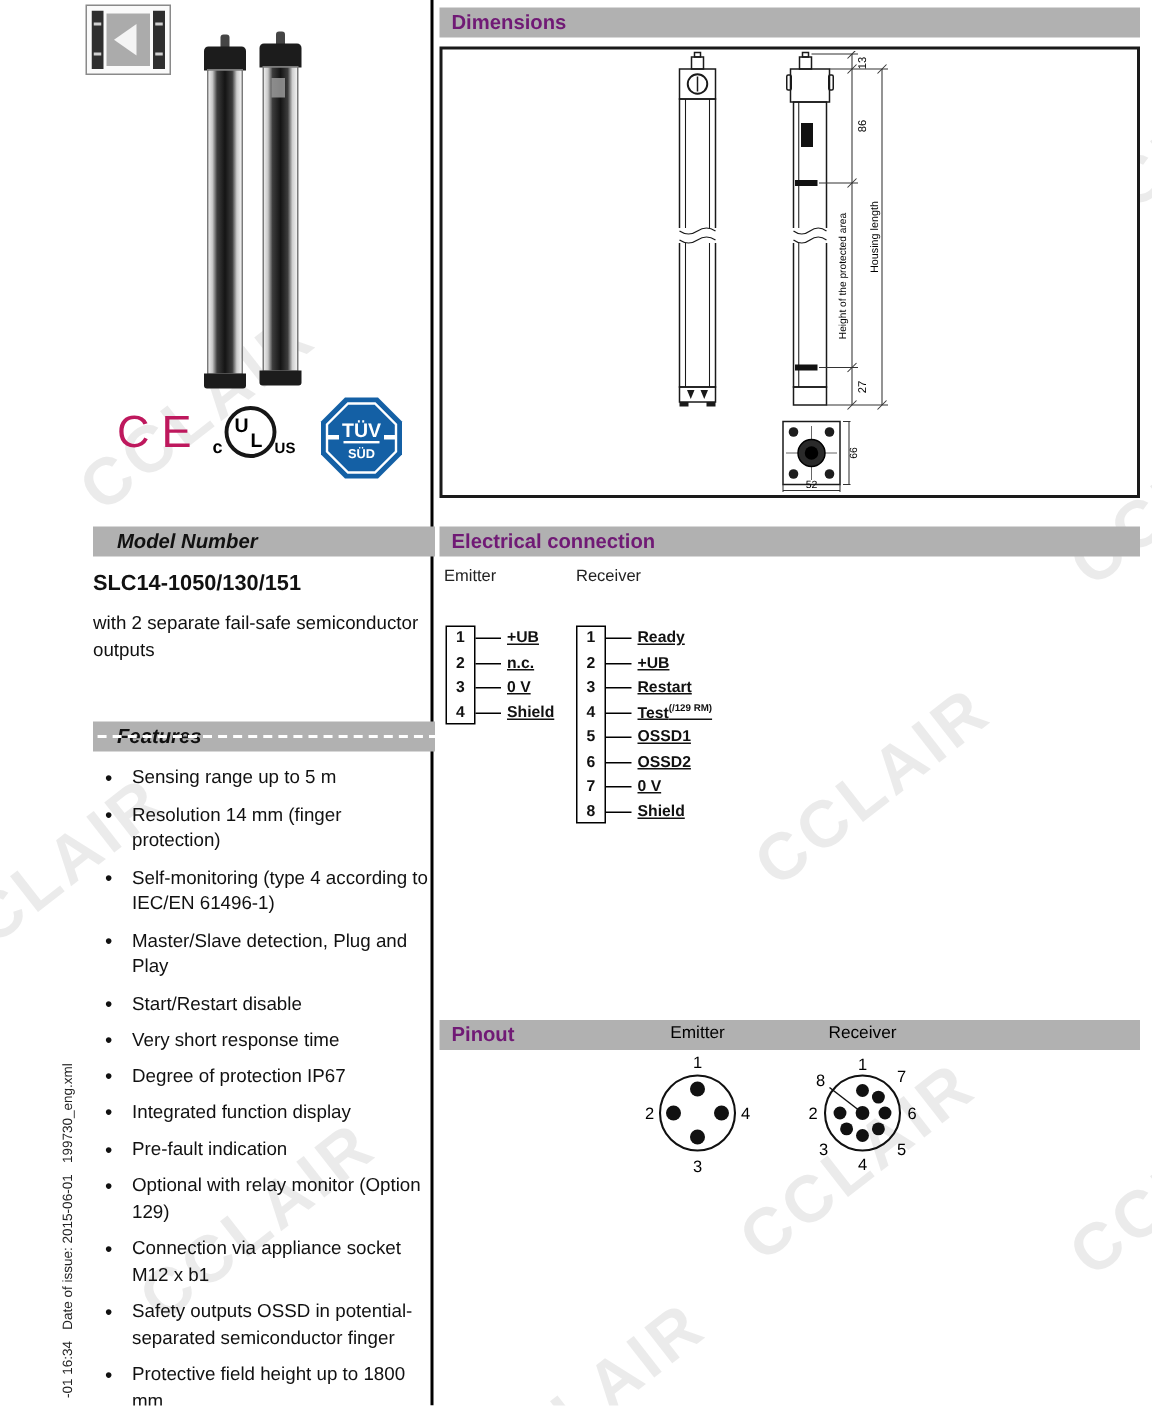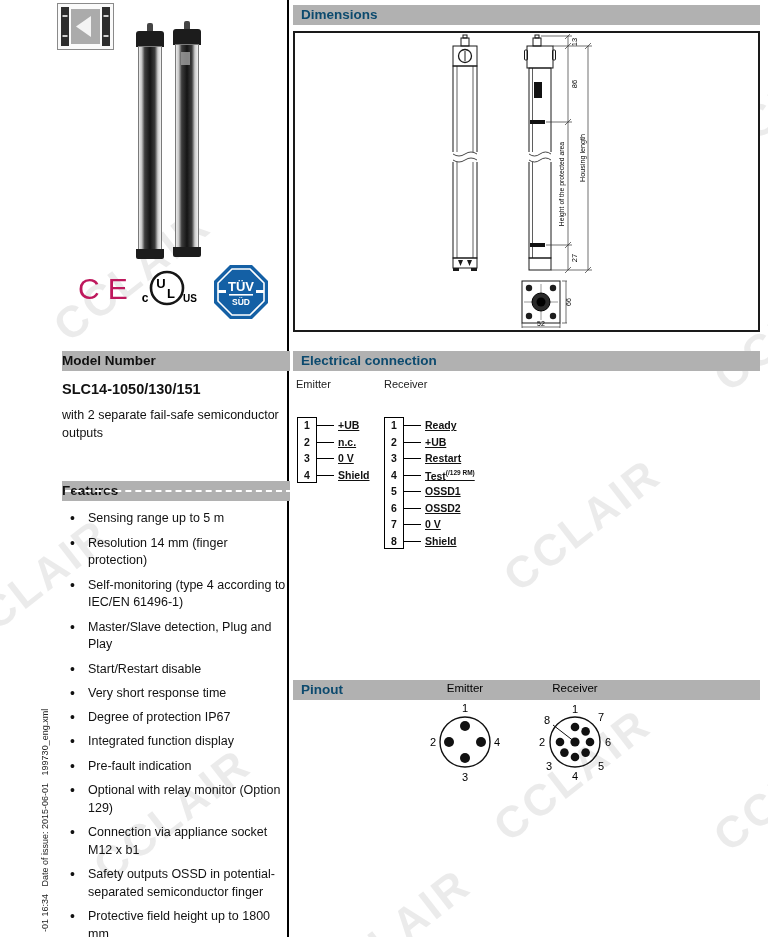--- a/index.html
+++ b/index.html
@@ -13,21 +13,21 @@
 
   
   .vdivider { position:absolute; left:287px; top:0; width:2px; height:937px; background:#000; }
 
   
   .edge-note { position:absolute; left:40px; top:932px; transform-origin:0 0;
         transform:rotate(-90deg); font-size:9px; color:#222; white-space:pre; }
 
   
   .sec-header { position:absolute; height:20px; background:#b1b1b1; font-size:13.5px;
-        font-weight:bold; color:#0c4a6e; padding:2px 0 0 8px; }
+        font-weight:bold; color:#701a75; padding:2px 0 0 8px; }
   .hdr-right { left:293px; width:467px; }
 
   
   .logo-box { position:absolute; left:57px; top:3px; width:57px; height:47px;
         border:1px solid #8a8a8a; background:#fafafa; padding:3px; }
 
   
   .tower { position:absolute; width:24px; height:204px;
         background:linear-gradient(90deg,#ececec 0%,#c6c6c6 12%,#3c3c3c 26%,#141414 50%,#3c3c3c 72%,#cecece 86%,#f2f2f2 100%);
         border:1px solid #7a7a7a; }
@@ -37,21 +37,21 @@
   .tower-tag { position:absolute; width:9px; height:13px; background:#9a9a9a; opacity:.85; }
 
   
   .ce-mark { position:absolute; left:78px; top:272px; font-size:30px; letter-spacing:8px;
         color:#be185d; font-weight:400; }
   .cert-svg { position:absolute; }
 
   
   .left-col { position:absolute; left:62px; top:351px; width:228px; }
   .flow-header { height:20px; background:#b1b1b1; font-size:13.5px; font-weight:bold;
-        padding:2px 0 0 0; position:relative; }
+        padding:2px 0 0 16px; position:relative;font-style:italic; }
   .features-dash { position:absolute; left:-7px; right:-2px; top:9px; border-top:2px dashed #fff; }
   .model-name { margin:10px 0 0 0; font-size:14.5px; font-weight:bold; }
   .model-desc { margin:9px 0 0 0; font-size:12.5px; line-height:1.45; }
   .features-hd { margin-top:39px; }
   .feat-list { margin-top:9px; }
   .feat-item { position:relative; padding-left:26px; font-size:12.5px; line-height:1.42;
         margin-bottom:6.5px; }
   .feat-item::before { content:"\2022"; position:absolute; left:8px; top:-1px; font-size:14px; }
 
   

